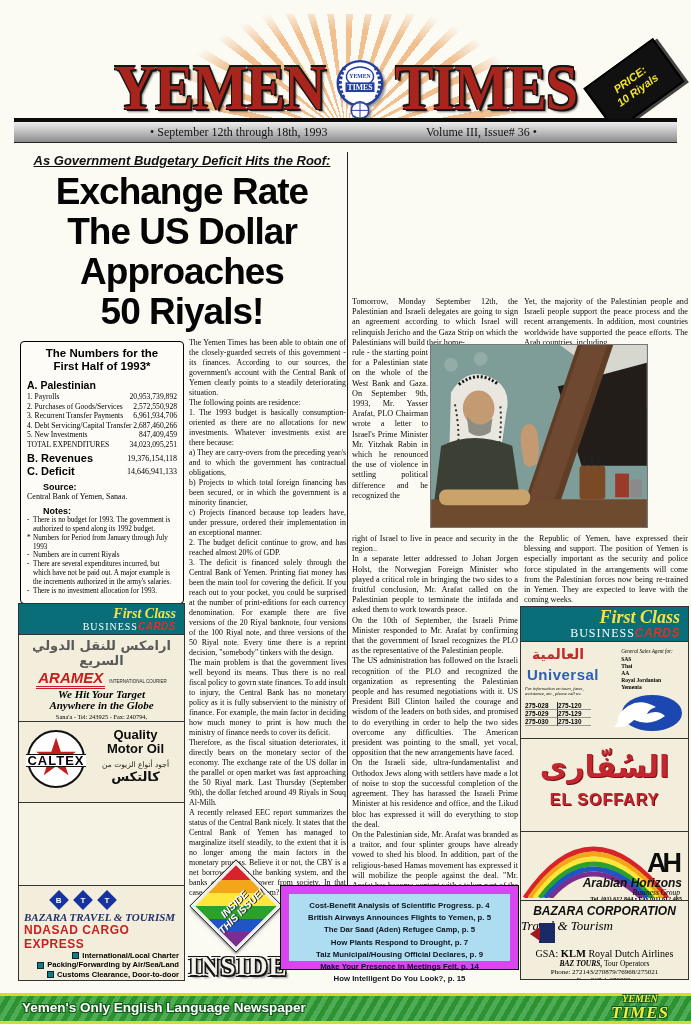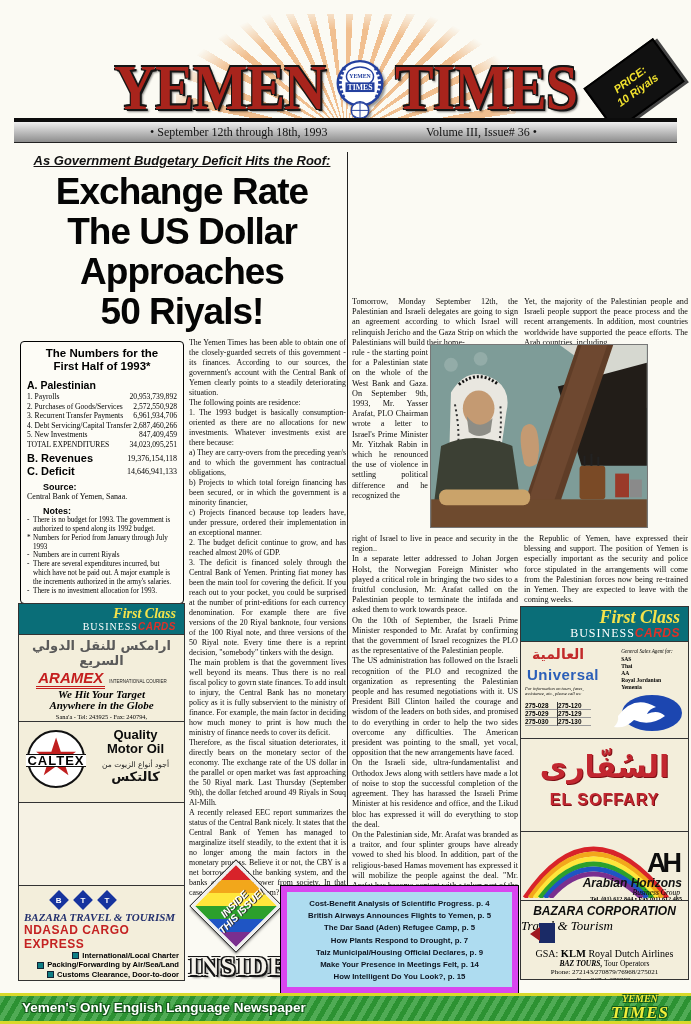--- a/index.html
+++ b/index.html
@@ -160,21 +160,21 @@
   .diamond { position:absolute; left:16px; top:4px; width:64px; height:64px; transform:rotate(45deg);
     background:linear-gradient(135deg,#d8232a 0 18%,#f2a71b 18% 34%,#ffe63b 34% 50%,#2ca02c 50% 66%,#1f55c4 66% 82%,#7a2f8f 82% 100%);
     border:3px solid #efefef; box-shadow:0 0 0 1px #333, 2px 2px 3px rgba(0,0,0,.5); }
   .diamond-text { position:absolute; left:0; top:8px; width:100px; height:60px; display:flex; flex-direction:column; align-items:center; justify-content:center;
     transform:rotate(-45deg); pointer-events:none; }
   .diamond-text span { font-family:"Liberation Sans", sans-serif; font-weight:bold; font-style:italic; font-size:10px; line-height:10px; color:#fff;
     text-shadow:1px 1px 0 #333; }
   .inside-word { position:absolute; left:0; bottom:8px; width:100%; text-align:center; font-family:"Liberation Serif", serif; font-weight:bold;
     font-size:27px; letter-spacing:1px; color:#f5f2ea;
     text-shadow:-1.5px -1.5px 0 #161616, 1.5px -1.5px 0 #161616, -1.5px 1.5px 0 #161616, 1.5px 1.5px 0 #161616, 3px 3px 2px rgba(0,0,0,.4); }
-  .bluebox { position:absolute; left:281px; top:886px; width:237px; height:107px; background:#aedcf0; border:6px solid #d946ef;
+  .bluebox { position:absolute; left:281px; top:886px; width:237px; height:83px; background:#aedcf0; border:8px solid #d946ef;
     box-shadow:0 0 0 1px #000; padding:6px 4px; text-align:center; }
   .idx-item { font-family:"Liberation Sans", sans-serif; font-weight:bold; font-size:7.8px; line-height:12.2px; color:#0d1420; }
 
   
   .footer { position:absolute; left:0; top:993px; height:31px; width:691px; background:#2f9b35;
     border-top:3px solid #d9d92a; border-bottom:3px solid #d9d92a; }
   .footer::before { content:""; position:absolute; inset:0;
     background:repeating-linear-gradient(120deg, rgba(255,255,255,.16) 0 5px, rgba(0,0,0,.06) 5px 10px); }
   .tagline { position:absolute; left:22px; top:4px; font-family:"Liberation Sans", sans-serif; font-weight:bold; font-size:13.5px; color:#fff;
     text-shadow:-1px -1px 0 #14591a, 1px -1px 0 #14591a, -1px 1px 0 #14591a, 1px 1px 0 #14591a; }

